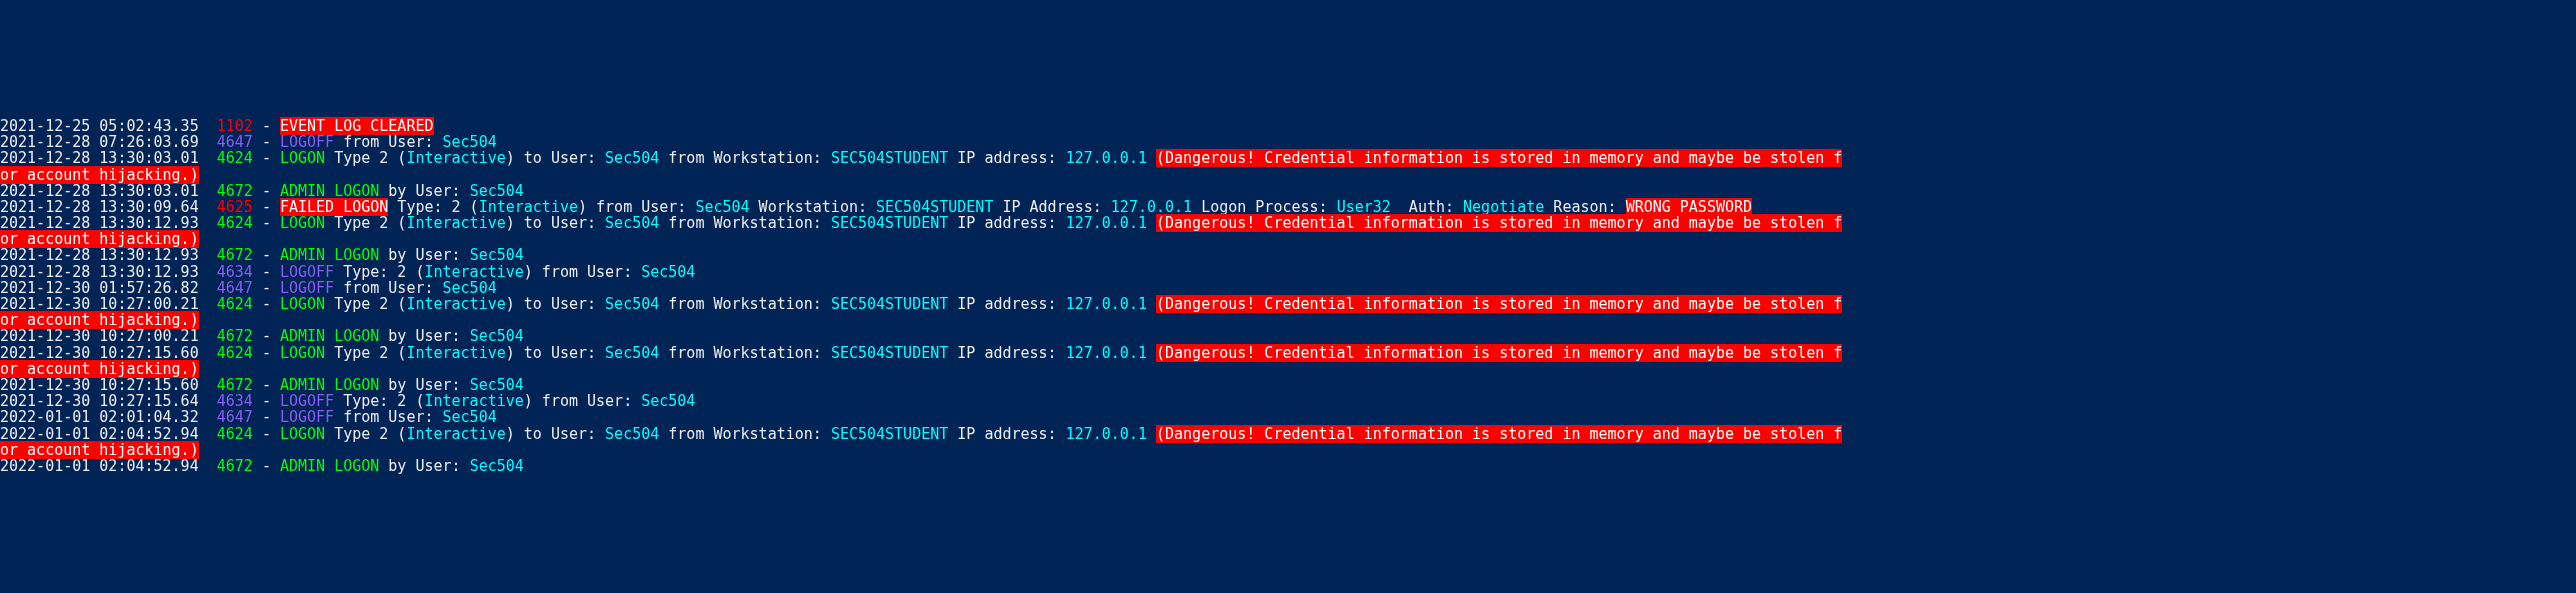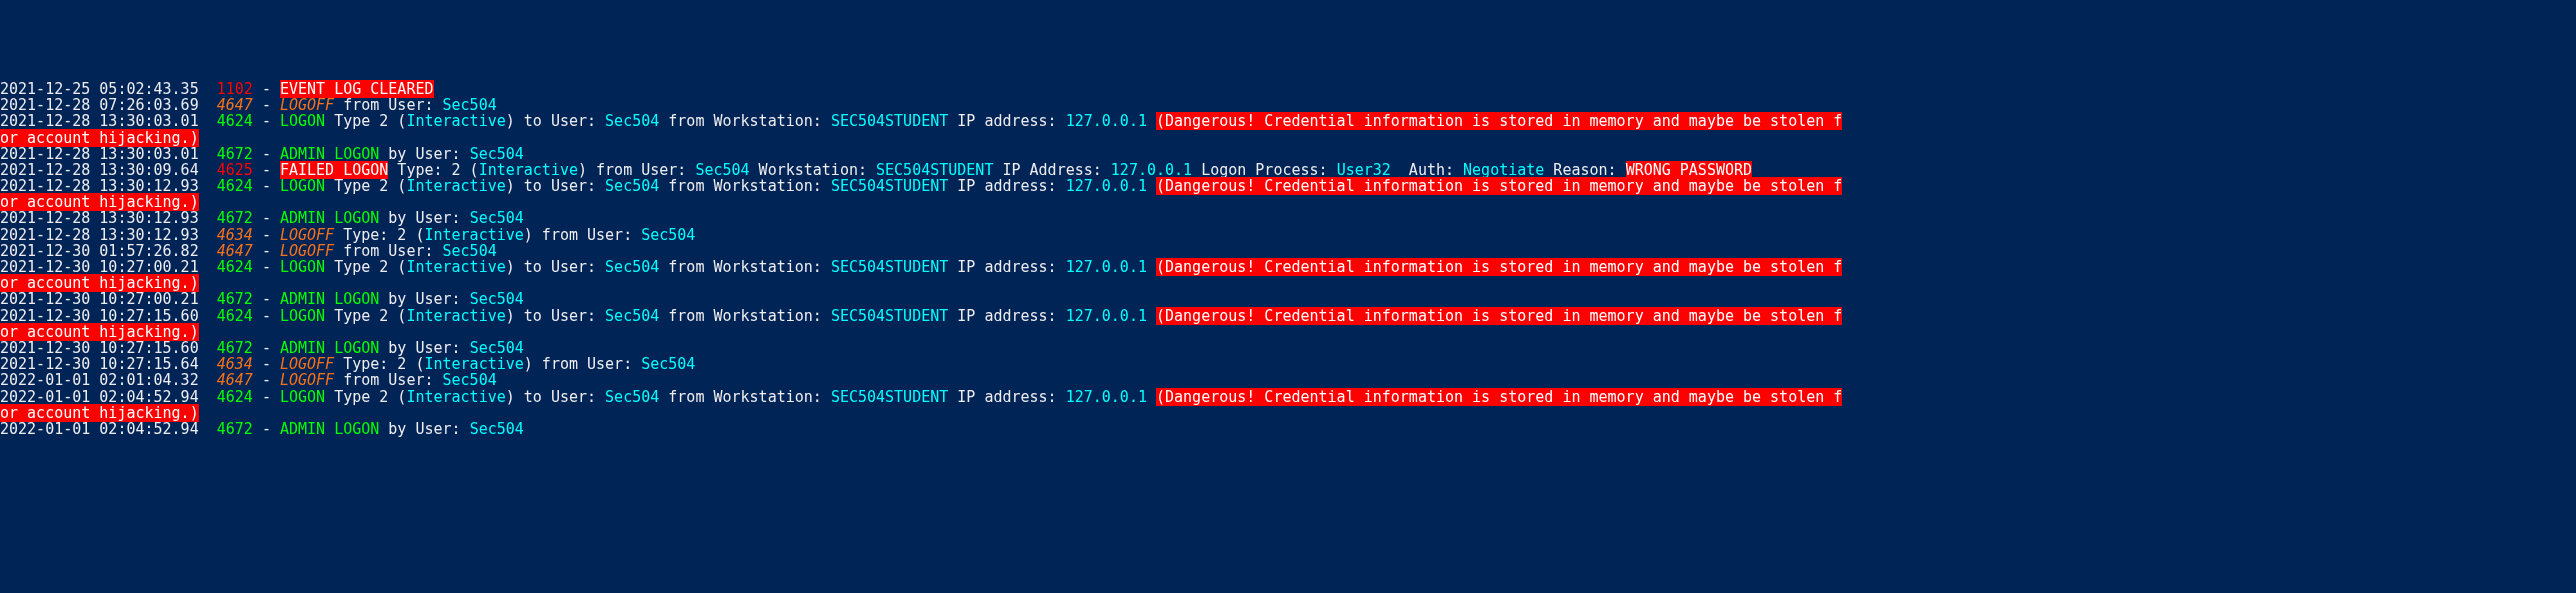--- a/index.html
+++ b/index.html
@@ -9,26 +9,27 @@
     color: #eeedf0;
     font-family: "Consolas", "Menlo", "DejaVu Sans Mono", monospace;
     font-size: 15px;
     line-height: 1.08;
     white-space: pre;
     letter-spacing: 0;
   }
   #container {
     padding: 0;
     width: 2443px;
+    margin-top: 37px;
   }
   .line {
     display: block;
   }
   .ts      { color: #eeedf0; }
-  .gray    { color: #f97316; font-style: italic; }
+  .gray    { color: #8b5cf6; }
   .red     { color: #ff0000; }
   .green   { color: #00ff00; text-align: right; }
   .cyan    { color: #00ffff; }
   .white   { color: #eeedf0; }
   .hl-red  { background: #ff0000; color: #ffffff; }
 </style>
 </head>
 <body>
 
 

